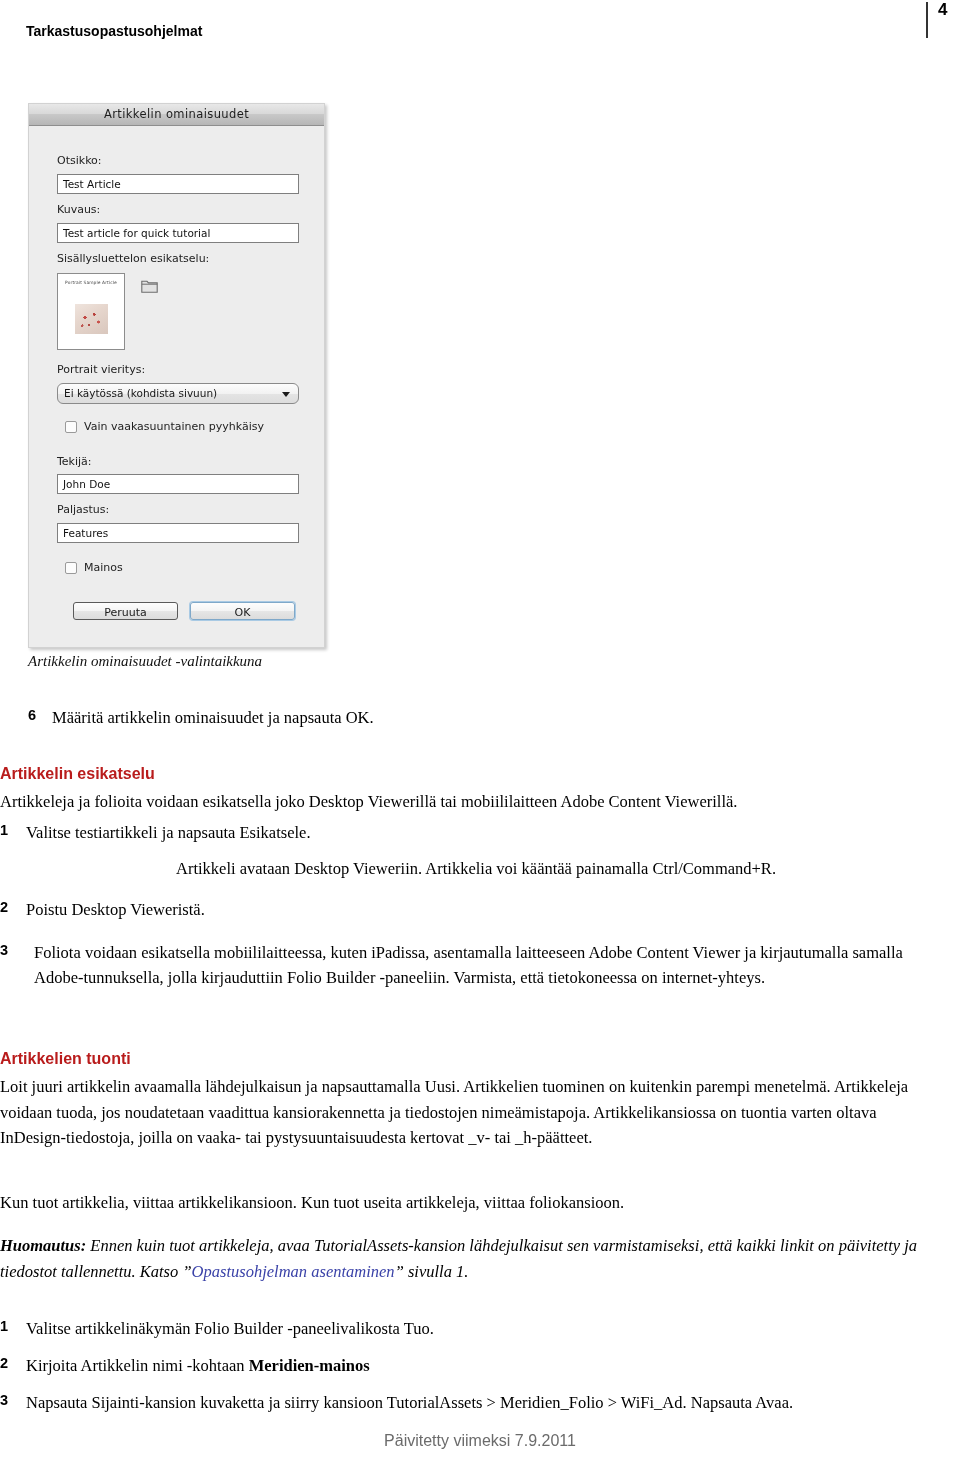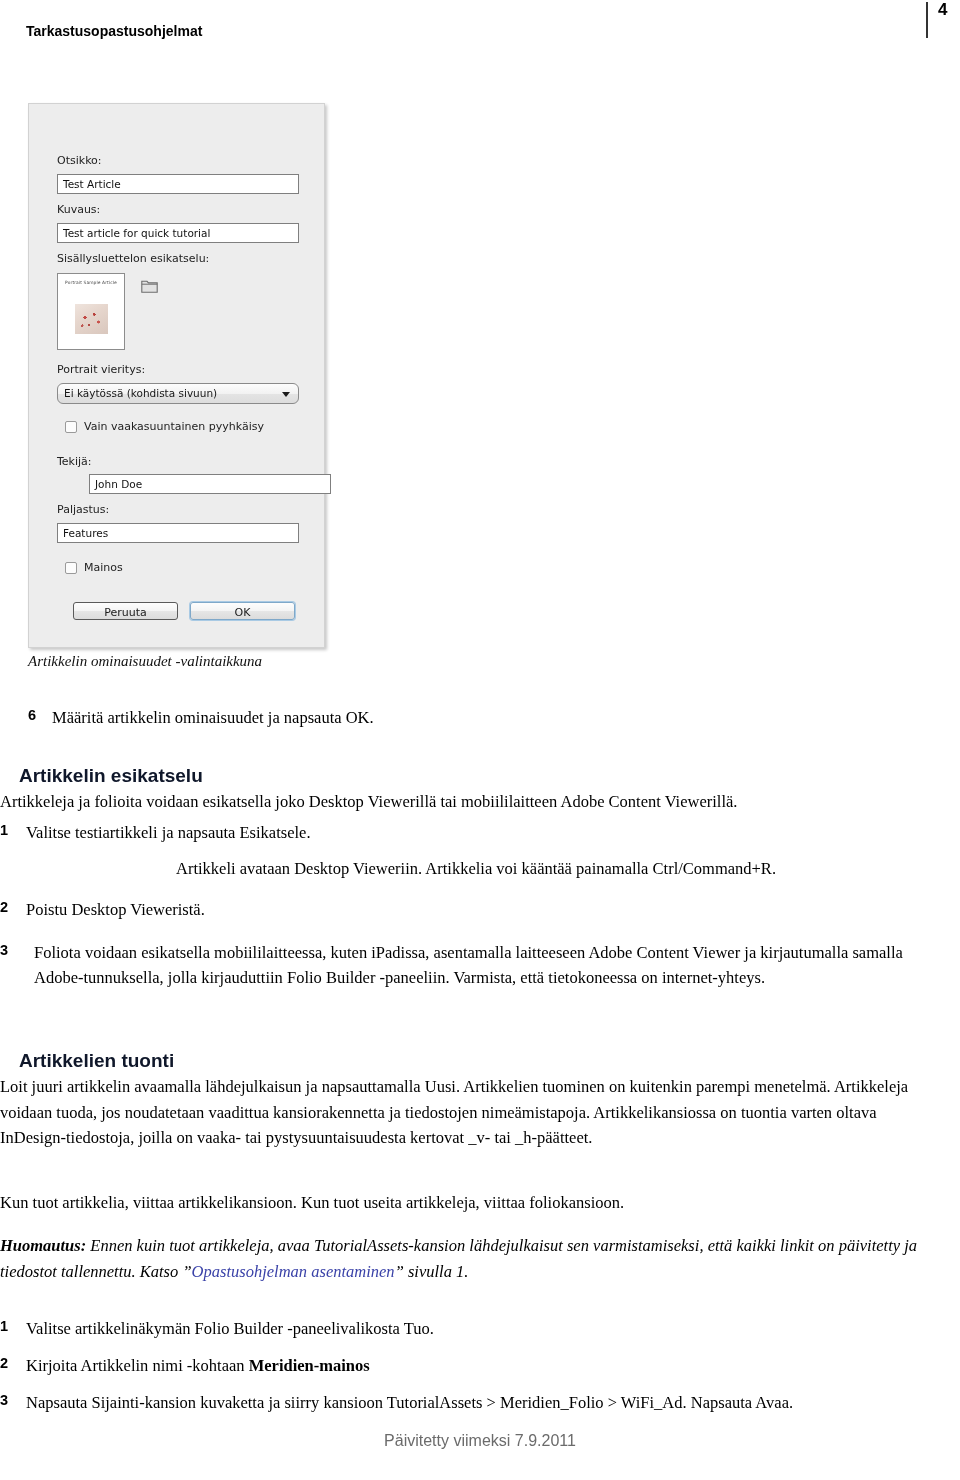--- a/index.html
+++ b/index.html
@@ -221,24 +221,23 @@
     position: absolute;
     font-family: "Liberation Serif", serif;
     font-size: 16.5px;
     line-height: 25px;
     color: #000;
   }
   .h-sub {
     position: absolute;
     font-family: "Liberation Sans", sans-serif;
     font-weight: bold;
-    font-size: 19px;
-    color: #0f172a;
-    white-space: nowrap;
-    margin-left: 19px;
+    font-size: 16px;
+    color: #b91c1c;
+    white-space: nowrap;
   }
   .num {
     position: absolute;
     font-family: "Liberation Sans", sans-serif;
     font-weight: bold;
     font-size: 14.5px;
     color: #000;
   }
   .para {
     position: absolute;
@@ -275,20 +274,23 @@
 
 <div class="page-header">
   <div class="hdr-line2">Tarkastusopastusohjelmat</div>
   <div class="hdr-rule"></div>
   <div class="hdr-pageno">4</div>
 </div>
 
 <div class="figure">
   <div class="dlg">
 
+    <div class="dlg-titlebar">
+      <span class="dlg-title">Artikkelin ominaisuudet</span>
+    </div>
 
     <div class="dlg-body">
 
       <div class="fld-label" style="left:28px; top:27px;">Otsikko:</div>
       <div class="txtbox" style="left:28px; top:47px; width:242px;">Test Article</div>
 
       <div class="fld-label" style="left:28px; top:76px;">Kuvaus:</div>
       <div class="txtbox" style="left:28px; top:96px; width:242px;">Test article for quick tutorial</div>
 
       <div class="fld-label" style="left:28px; top:125px;">Sisällysluettelon esikatselu:</div>
@@ -310,21 +312,21 @@
         <span>Ei käytössä (kohdista sivuun)</span>
         <span class="dd-arrow"></span>
       </div>
 
       <div class="checkbox-row" style="left:36px; top:293px;">
         <span class="cb-box"></span>
         <span class="cb-label">Vain vaakasuuntainen pyyhkäisy</span>
       </div>
 
       <div class="fld-label" style="left:28px; top:328px;">Tekijä:</div>
-      <div class="txtbox" style="left:28px; top:347px; width:242px;margin-left:32px;">John Doe</div>
+      <div class="txtbox" style="left:28px; top:347px; width:242px;">John Doe</div>
 
       <div class="fld-label" style="left:28px; top:376px;">Paljastus:</div>
       <div class="txtbox" style="left:28px; top:396px; width:242px;">Features</div>
 
       <div class="checkbox-row" style="left:36px; top:434px;">
         <span class="cb-box"></span>
         <span class="cb-label">Mainos</span>
       </div>
 
       <div class="btn btn-cancel" style="left:44px; top:475px; width:105px;">Peruuta</div>

